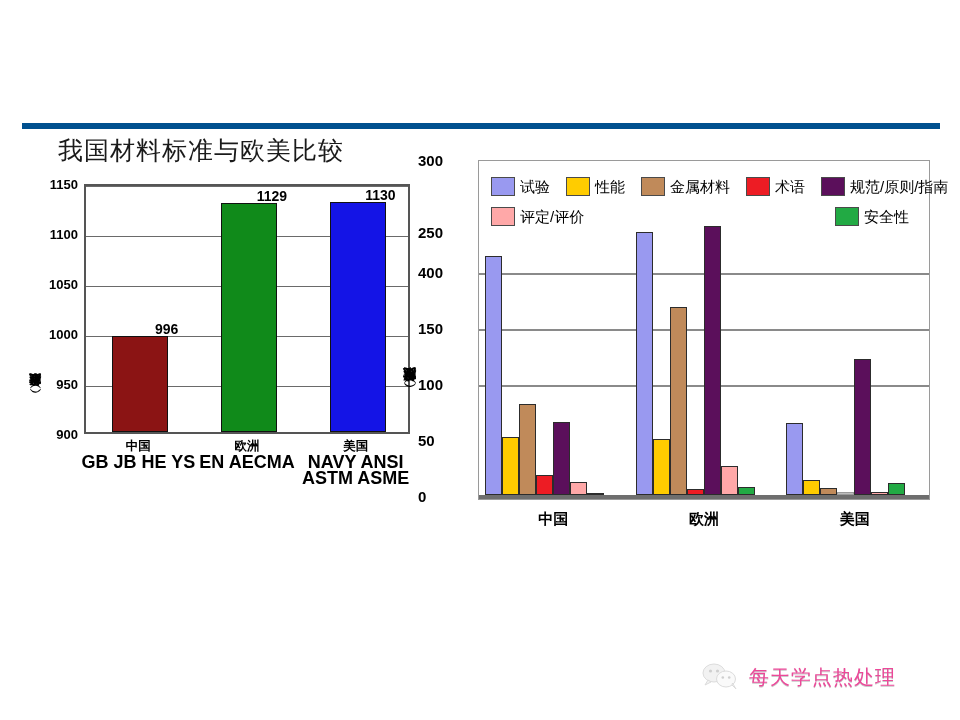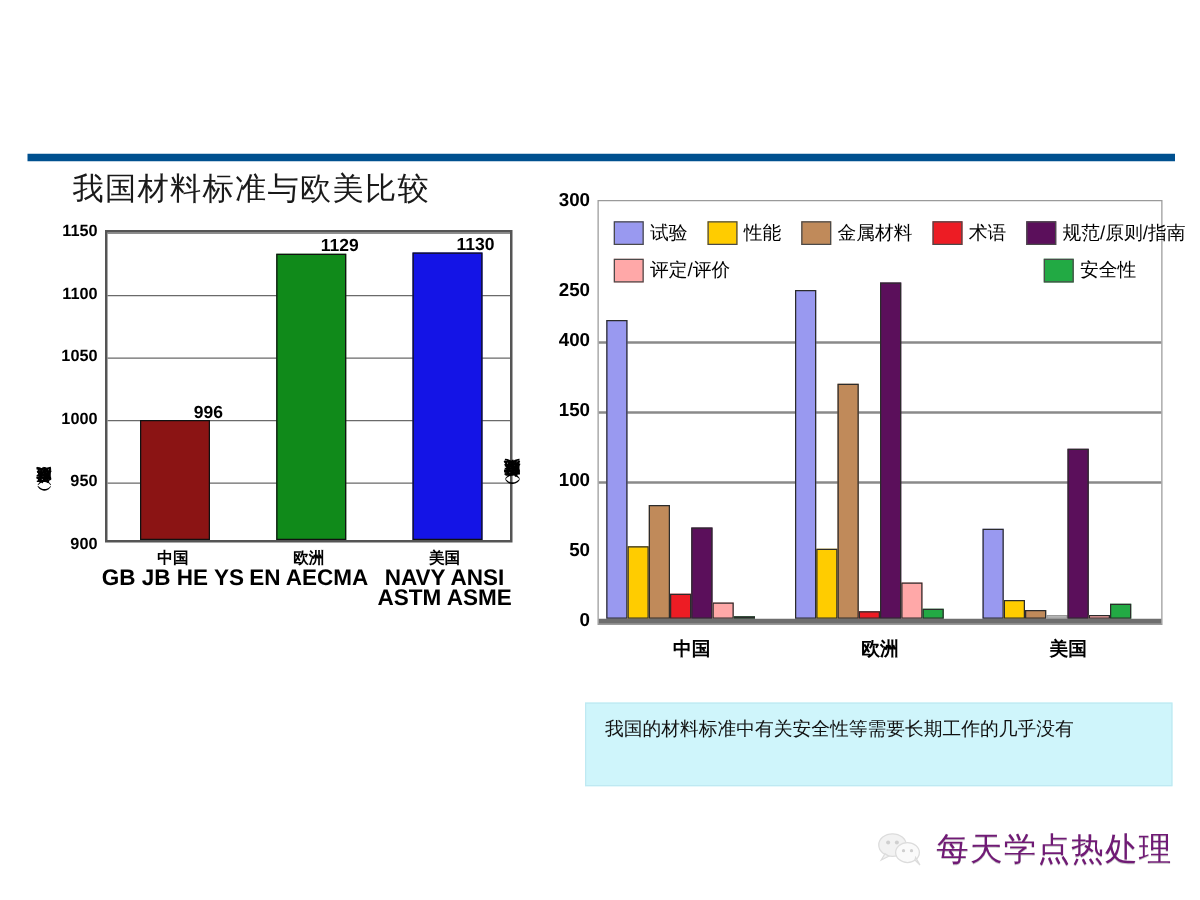--- a/index.html
+++ b/index.html
@@ -162,21 +162,21 @@
     left: 0;
     right: 0;
     bottom: 0;
     height: 4px;
     background: #6e6e6e;
   }
   .cr-ytick {
     position: absolute;
     left: 18px;
     width: 54px;
-    text-align: right;
+    text-align: left;
     font-size: 15px;
     font-weight: bold;
     line-height: 1;
     transform: translateY(-7px);
   }
   .cr-bar {
     position: absolute;
     bottom: 4px;
     border: 1.5px solid #2c2c2c;
     box-sizing: border-box;
@@ -263,22 +263,22 @@
     display: flex;
     align-items: center;
     gap: 9px;
   }
   .wechat-icon {
     width: 40px;
     height: 30px;
     flex: 0 0 auto;
   }
   .footer-text {
-    font-size: 26px;
-    color: #701a75;
+    font-size: 20px;
+    color: #ec4899;
     letter-spacing: 1px;
     text-shadow: 0 1px 0 #c9c9c9;
     white-space: nowrap;
   }
 </style>
 </head>
 <body>
 
 <div id="slide">
 
@@ -408,21 +408,20 @@
           </div>
       </div>
     </div>
     <div id="cr-xlabels">
         <div class="cr-xgroup" style="left: 103.333px; width: 100px;">中国</div>
         <div class="cr-xgroup" style="left: 254px; width: 100px;">欧洲</div>
         <div class="cr-xgroup" style="left: 404.667px; width: 100px;">美国</div>
       </div>
   </div>
 
-  <div class="callout callout-blue">我国的材料标准中有关安全性等需要长期工作的几乎没有</div>
 
   <div class="footer-brand">
     <span class="wechat-icon">
       <svg viewBox="0 0 40 30" width="40" height="30" aria-hidden="true">
         <ellipse cx="14" cy="11" rx="11" ry="9" fill="#f2f2f2" stroke="#dcdcdc" stroke-width="1"></ellipse>
         <path d="M8 18 L5 23 L11 20 Z" fill="#f2f2f2" stroke="#dcdcdc" stroke-width="1"></path>
         <circle cx="10.5" cy="9" r="1.6" fill="#cfcfcf"></circle>
         <circle cx="17.5" cy="9" r="1.6" fill="#cfcfcf"></circle>
         <ellipse cx="26" cy="17" rx="9.5" ry="8" fill="#fafafa" stroke="#dcdcdc" stroke-width="1"></ellipse>
         <path d="M32 23 L36 27 L32.5 21 Z" fill="#fafafa" stroke="#dcdcdc" stroke-width="1"></path>

